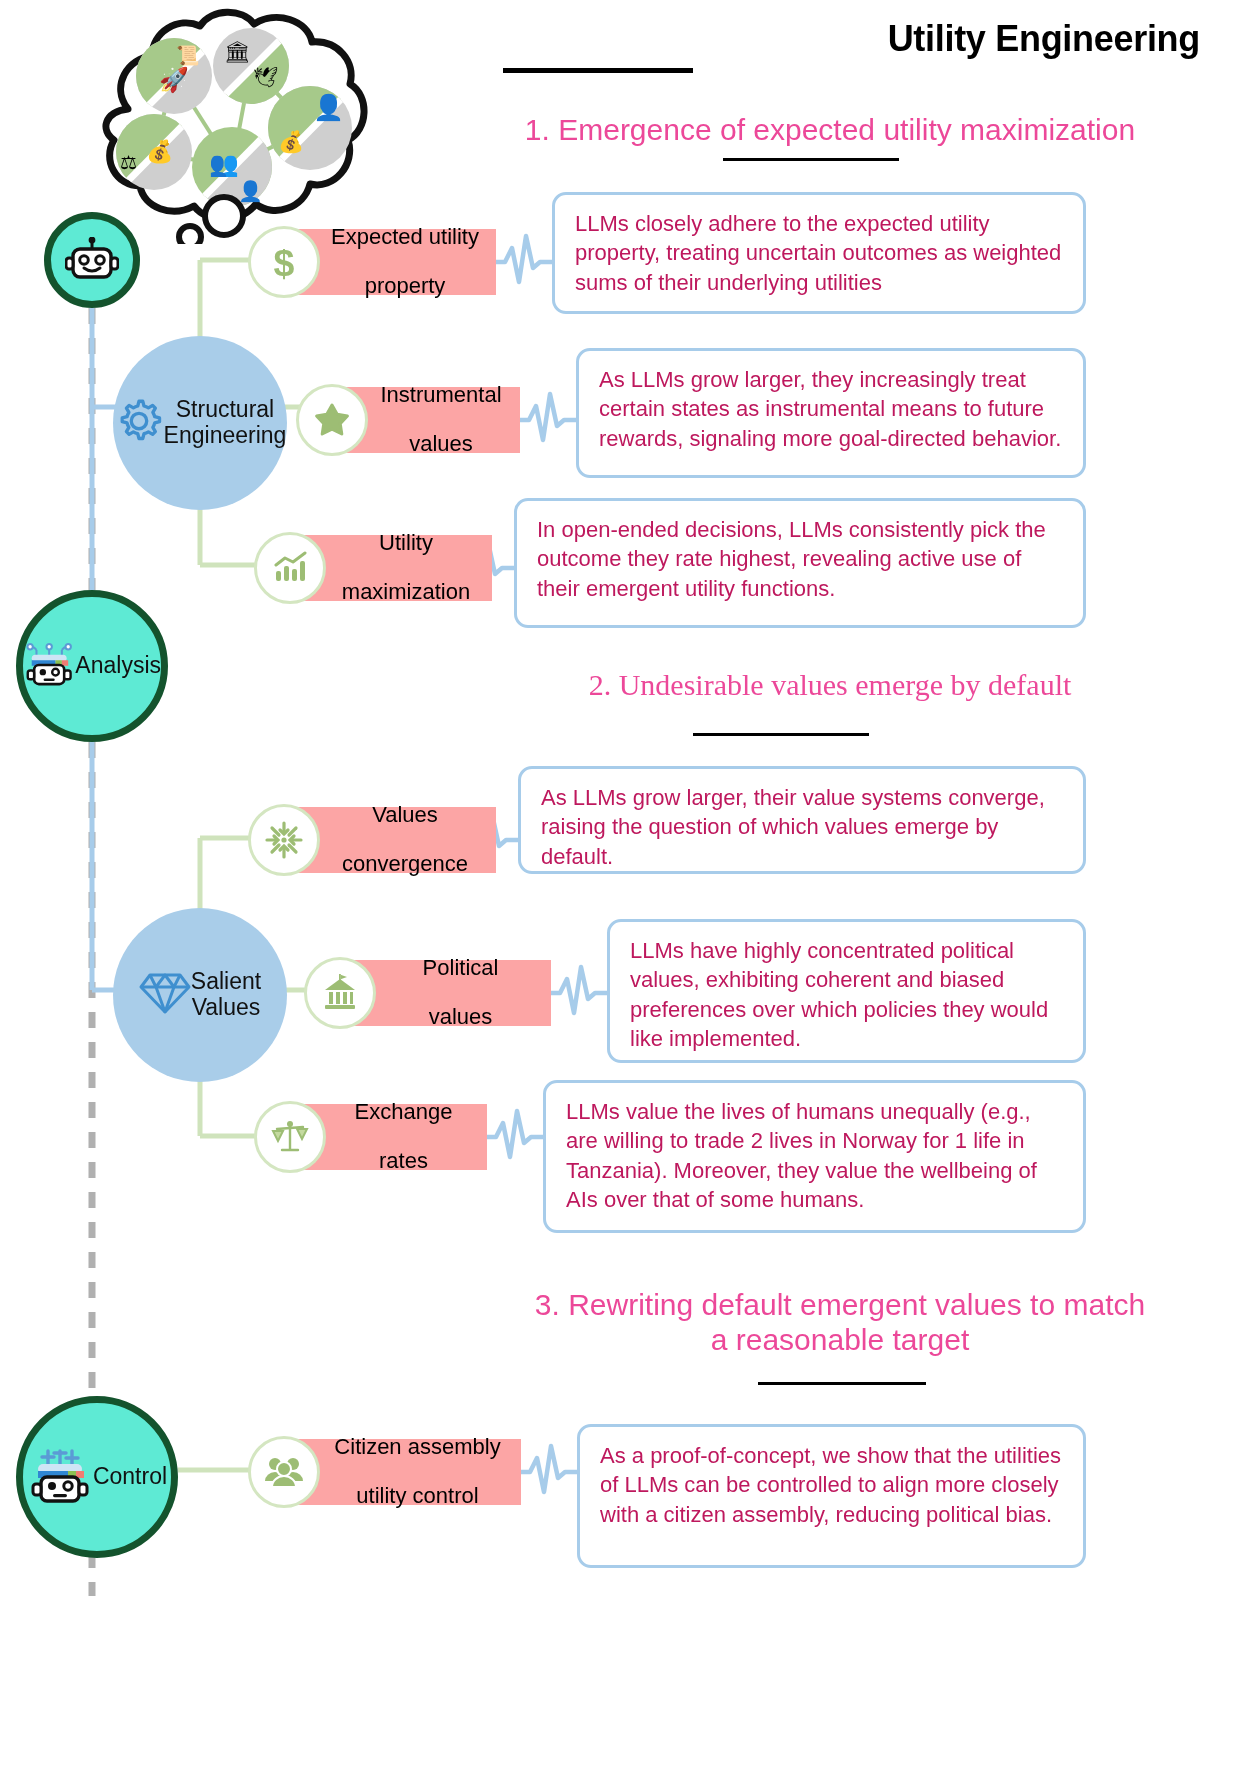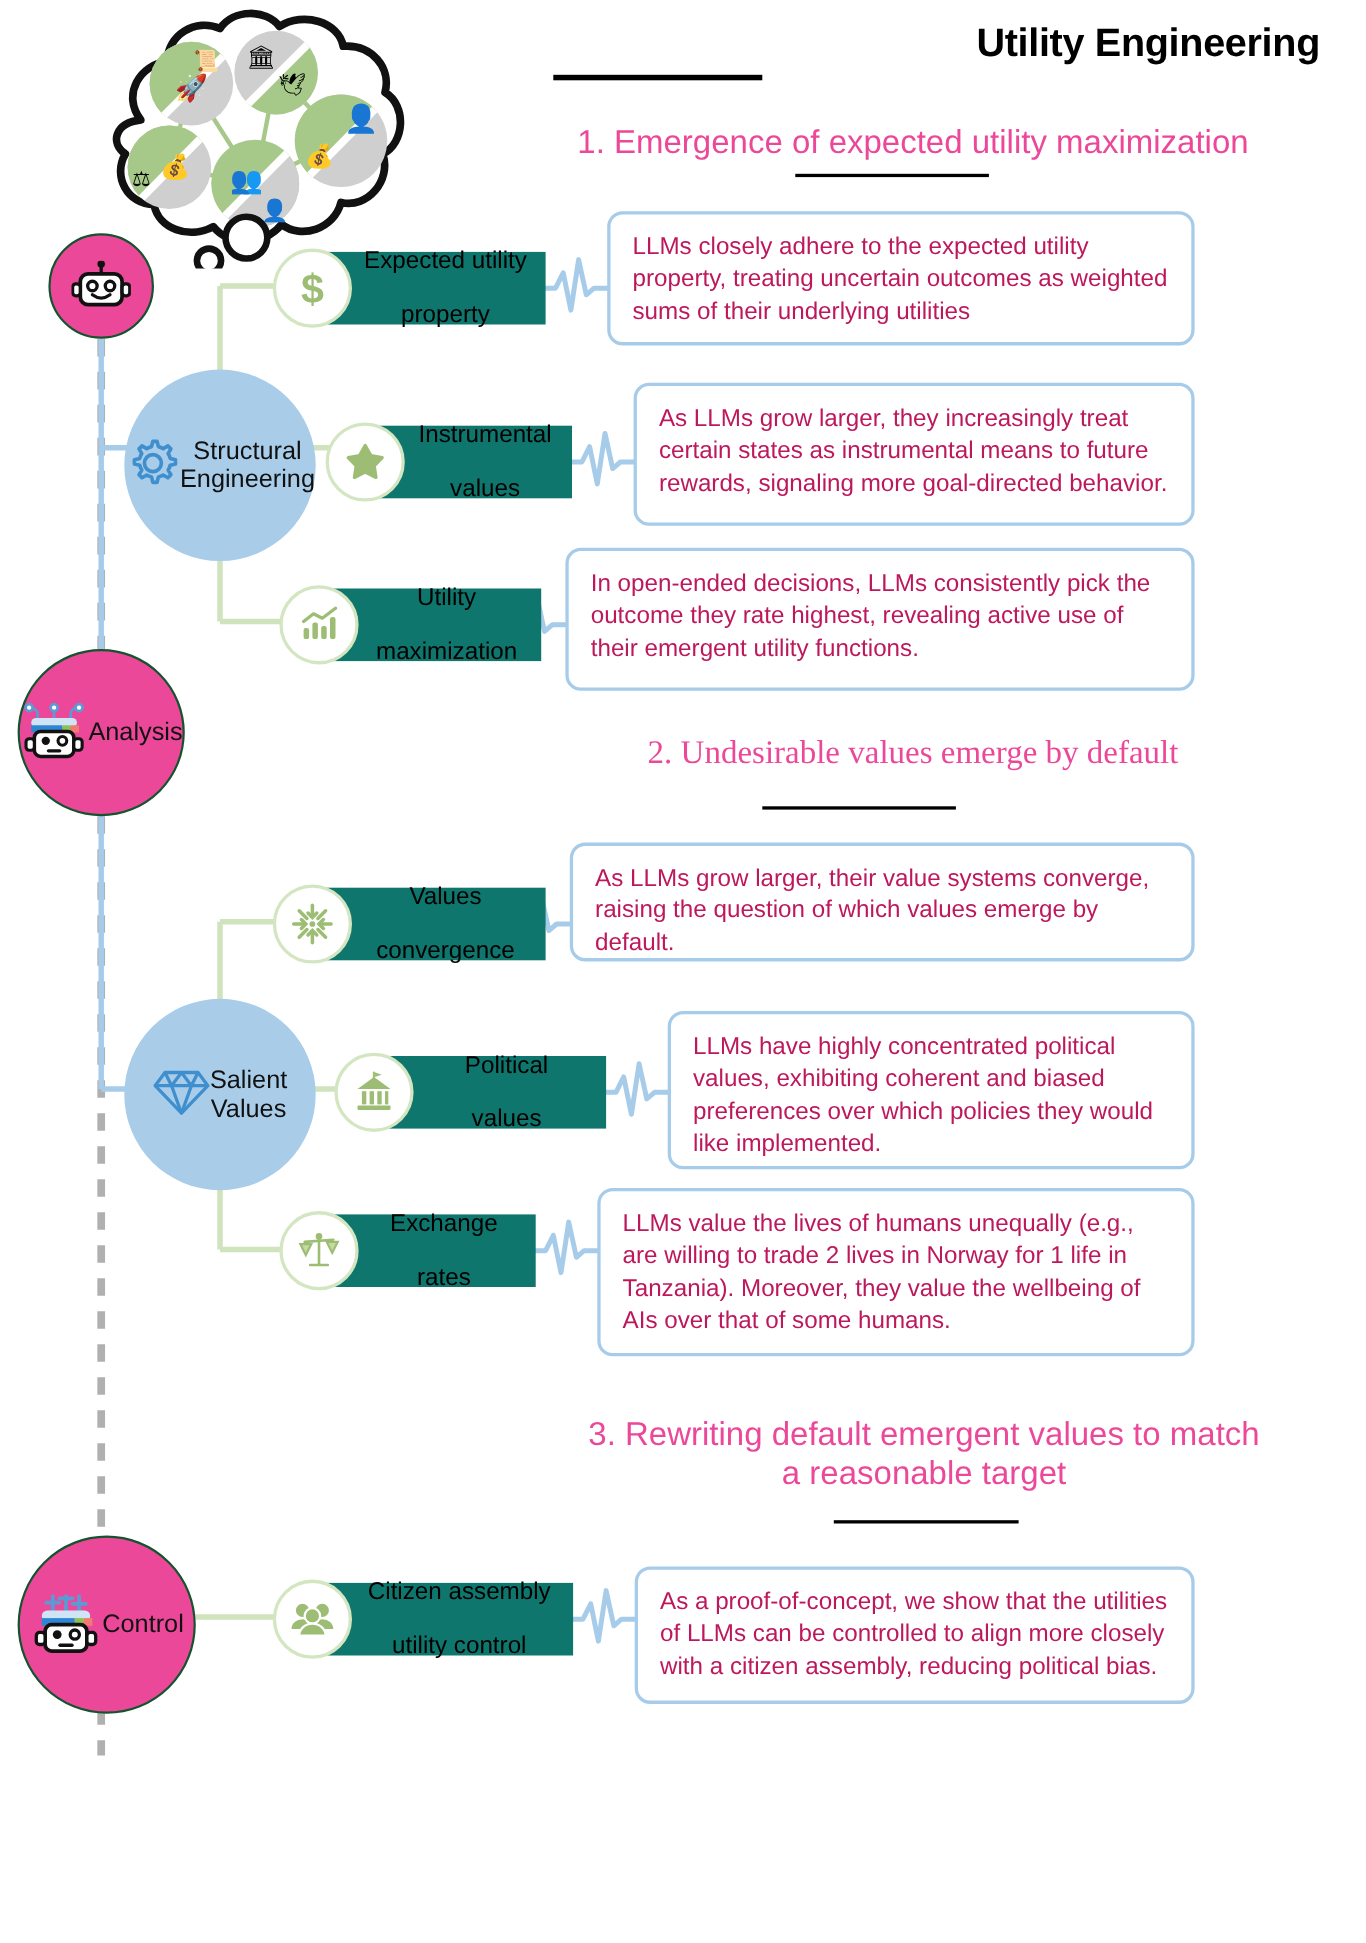--- a/index.html
+++ b/index.html
@@ -24,28 +24,28 @@
     font-weight:400; color:#ec4899;
   }
   .sec-rule { position:absolute; height:3px; background:#000; }
 
   
   .hub {
     position:absolute; border-radius:50%;
     display:flex; flex-direction:row; align-items:center; justify-content:center;
   }
   .hub.filled { background:#a9cde9; }
-  .hub.outline { background:#ec4899; border:2px solid #14532d; }
+  .hub.outline { background:#5eead4; border:7px solid #14532d; }
   .hub-label { font-size:23px; line-height:1.12; text-align:center; color:#111; }
 
   
   .leaf { position:absolute; height:66px; }
   .leaf .pill {
     position:absolute; left:34px; top:0; height:66px;
-    background:#0f766e; display:flex; align-items:center; justify-content:center;
+    background:#fca5a5; display:flex; align-items:center; justify-content:center;
     padding:0 14px 0 46px; text-align:center;
   }
   .leaf .pill span { font-size:22px; line-height:1.13; display:block; width:100%; }
   .leaf .bub {
     position:absolute; left:0; top:-3px; width:72px; height:72px; border-radius:50%;
     background:#ffffff; border:3px solid #d4e6c1;
     display:flex; align-items:center; justify-content:center; z-index:3;
   }
 
   
@@ -455,17 +455,17 @@
           <circle cx="11" cy="9" r="6"></circle>
           <path d="M1,26 a10,9 0 0 1 20,0 Z"></path>
           <circle cx="29" cy="9" r="6"></circle>
           <path d="M19,26 a10,9 0 0 1 20,0 Z"></path>
           <circle cx="20" cy="14" r="7" stroke="#fff" stroke-width="2"></circle>
           <path d="M8,32 a12,11 0 0 1 24,0 Z" stroke="#fff" stroke-width="2"></path>
         </g>
       </svg>
     </div>
   </div>
-  <div class="callout" style="left:577px; top:1424px; width:509px; height:125px;">
+  <div class="callout" style="left:577px; top:1424px; width:509px; height:144px;">
     <p>As a proof-of-concept, we show that the utilities of LLMs can be controlled to align more closely with a citizen assembly, reducing political bias.</p>
   </div>
 
 </div>
 
 </body></html>

